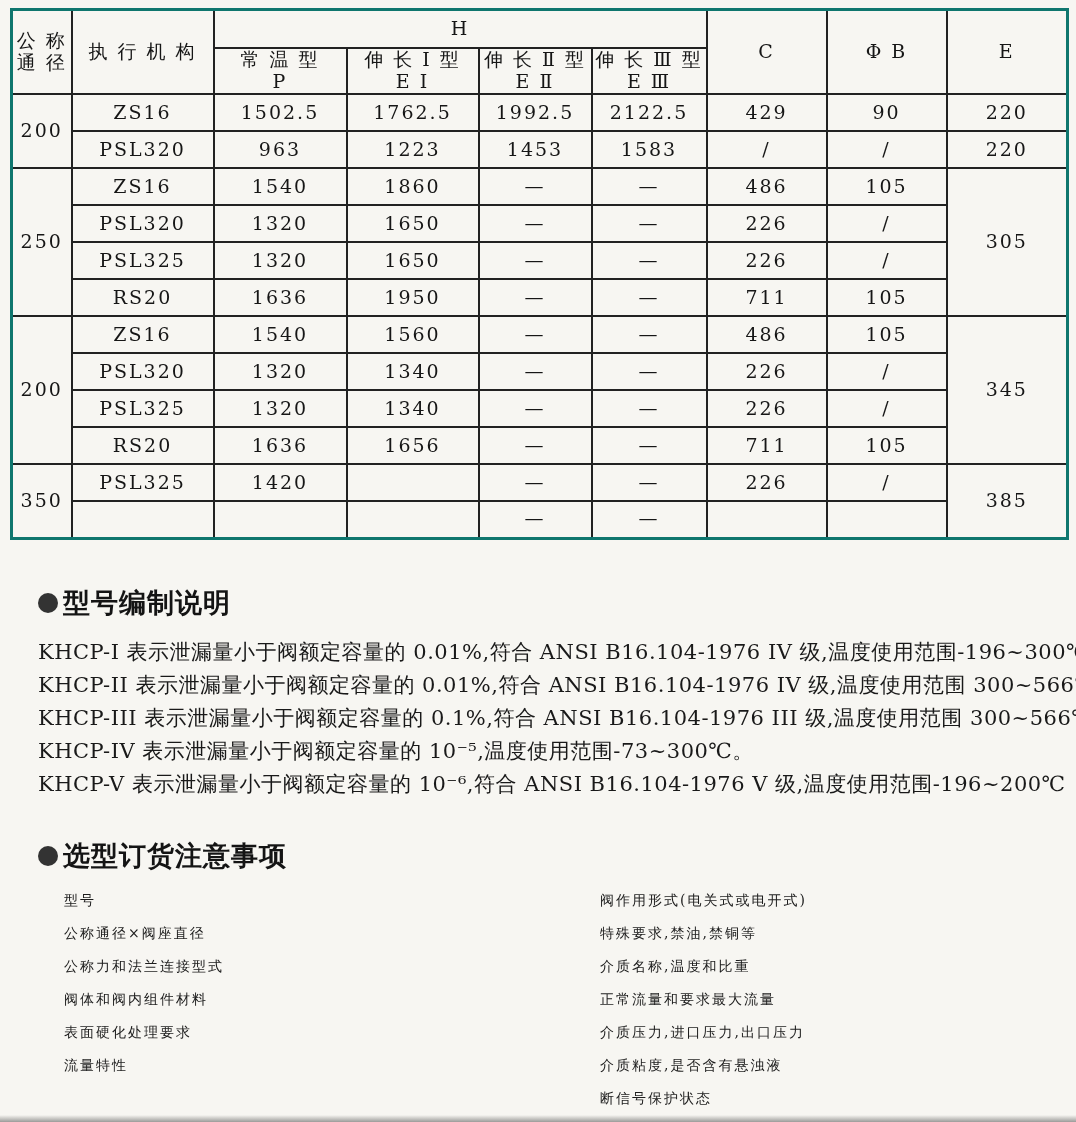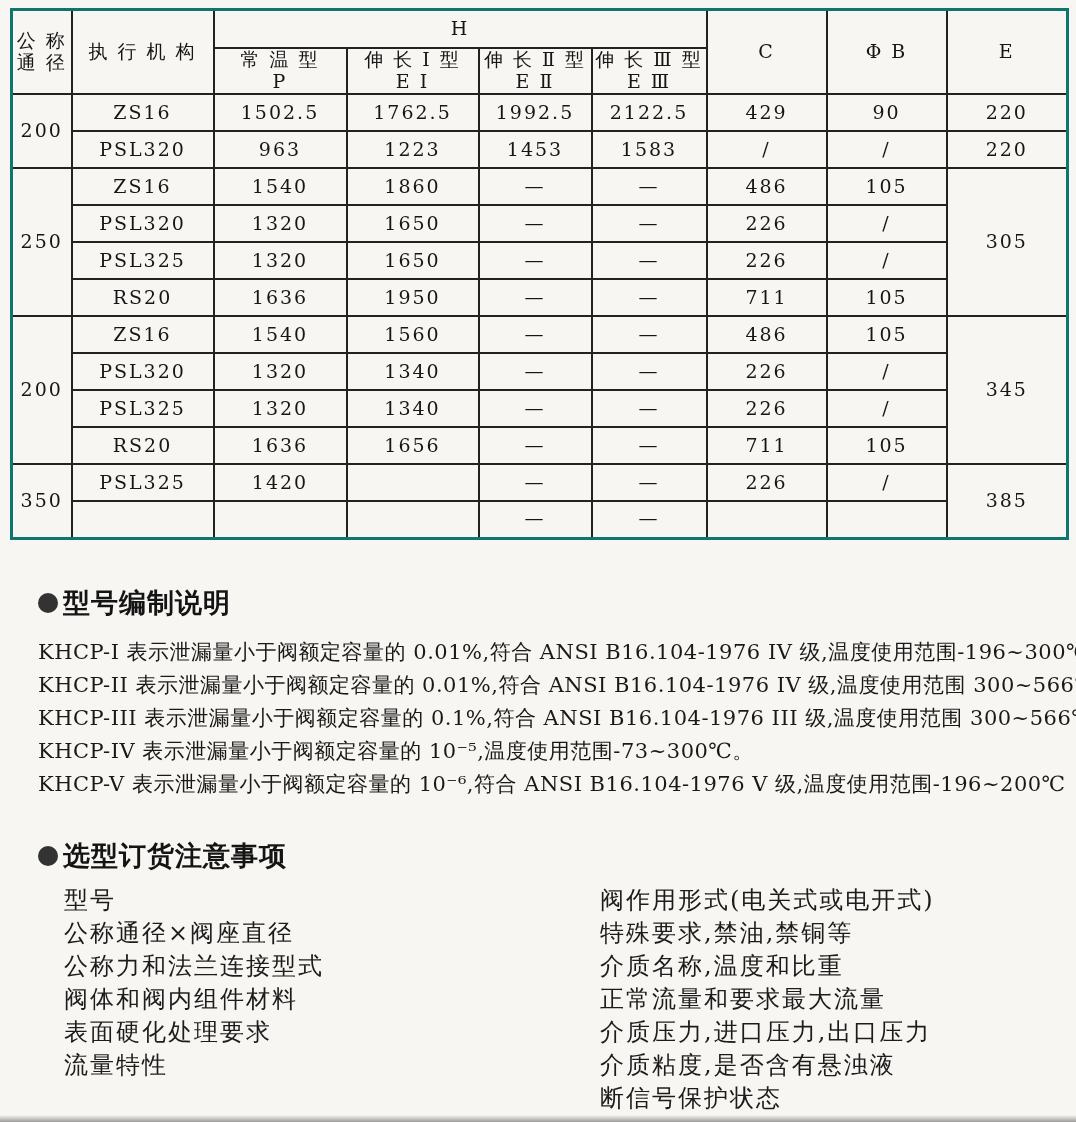--- a/index.html
+++ b/index.html
@@ -51,21 +51,21 @@
   .model-lines{position:absolute;left:38px;top:636px;width:1020px;}
   .model-lines .pline{
     font-size:21px;line-height:33px;white-space:nowrap;
     letter-spacing:0.5px;color:#191919;
   }
   
   .order-list{position:absolute;top:884px;}
   .order-list.left{left:64px;}
   .order-list.right{left:600px;}
   .order-list .oline{
-    font-size:24px;line-height:33px;white-space:nowrap;
+    font-size:14px;line-height:33px;white-space:nowrap;
     letter-spacing:2px;color:#1c1c1c;
   }
   
   .scan-edge-bottom{
     position:absolute;left:0;right:0;bottom:0;height:7px;
     background:linear-gradient(to bottom,rgba(0,0,0,0),rgba(80,80,80,.55));
   }
 </style>
 </head>
 <body>

